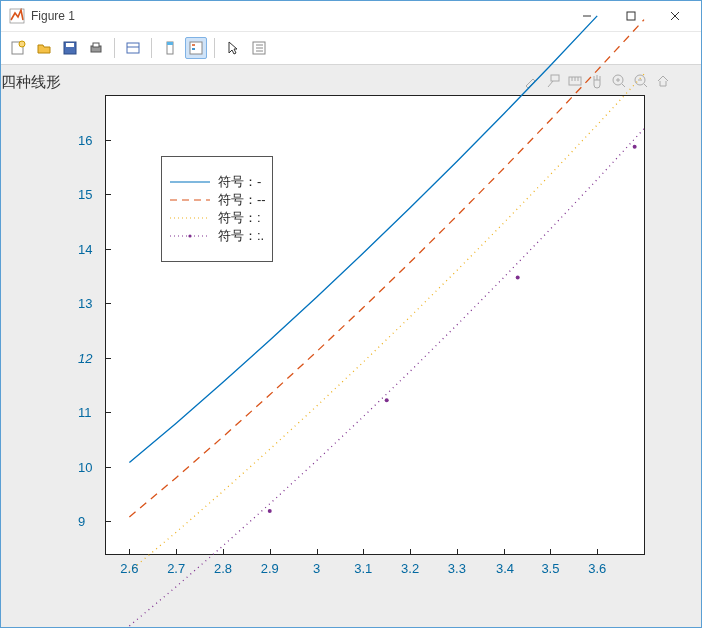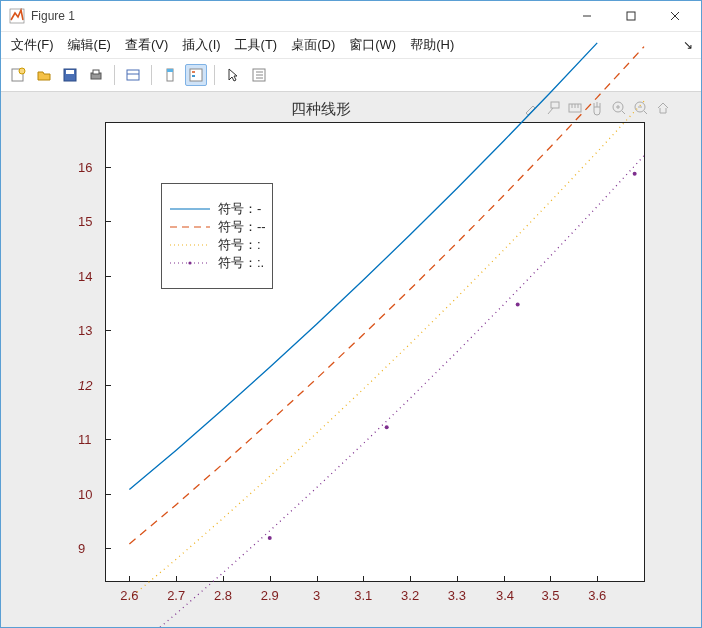--- a/index.html
+++ b/index.html
@@ -80,29 +80,28 @@
     top: 30px;
     width: 540px;
     height: 460px;
     background: #fff;
     border: 1px solid #222;
     box-sizing: border-box;
   }
   .title-text {
     position:absolute;
     top:8px; left:0; right:60px;
-    text-align:center;
     font-size:15px; color:#333;
   }
   .axes-tools {
     position:absolute; top:8px; right:30px;
     display:flex; gap:6px; color:#aaa;
   }
   .xtick, .ytick {
-    position:absolute; font-size:13px; color:#7f1d1d;
+    position:absolute; font-size:13px; color:#0369a1;
   }
   .xtick { bottom:-22px; transform:translateX(-50%); }
   .ytick { left:-28px; transform:translateY(50%); }
   .tick-mark-x { position:absolute; width:1px; height:5px; background:#222; bottom:0;}
   .tick-mark-y { position:absolute; height:1px; width:5px; background:#222; left:0;}
   .plot-svg {
     position:absolute; left:0; top:0; width:100%; height:100%;
     overflow: visible;
   }
   .legend {
@@ -147,31 +146,20 @@
         </svg>
     </div>
     <div class="sysbtn">
       <svg width="10" height="10">
           <line x1="1" y1="1" x2="9" y2="9" stroke="#333" stroke-width="1"></line>
           <line x1="9" y1="1" x2="1" y2="9" stroke="#333" stroke-width="1"></line>
         </svg>
     </div>
   </div>
 
-  <div class="menubar">
-    <span class="menu">文件(F)</span>
-    <span class="menu">编辑(E)</span>
-    <span class="menu">查看(V)</span>
-    <span class="menu">插入(I)</span>
-    <span class="menu">工具(T)</span>
-    <span class="menu">桌面(D)</span>
-    <span class="menu">窗口(W)</span>
-    <span class="menu">帮助(H)</span>
-    <span class="arrow-right">↘</span>
-  </div>
 
   <div class="toolbar">
     <div class="tbtn">
       <svg width="16" height="16">
           <rect x="2" y="2" width="11" height="12" fill="#fff" stroke="#888"></rect>
           <circle cx="12" cy="4" r="3" fill="#f9d77e" stroke="#cc9a00"></circle>
         </svg>
     </div>
     <div class="tbtn">
       <svg width="16" height="16">

